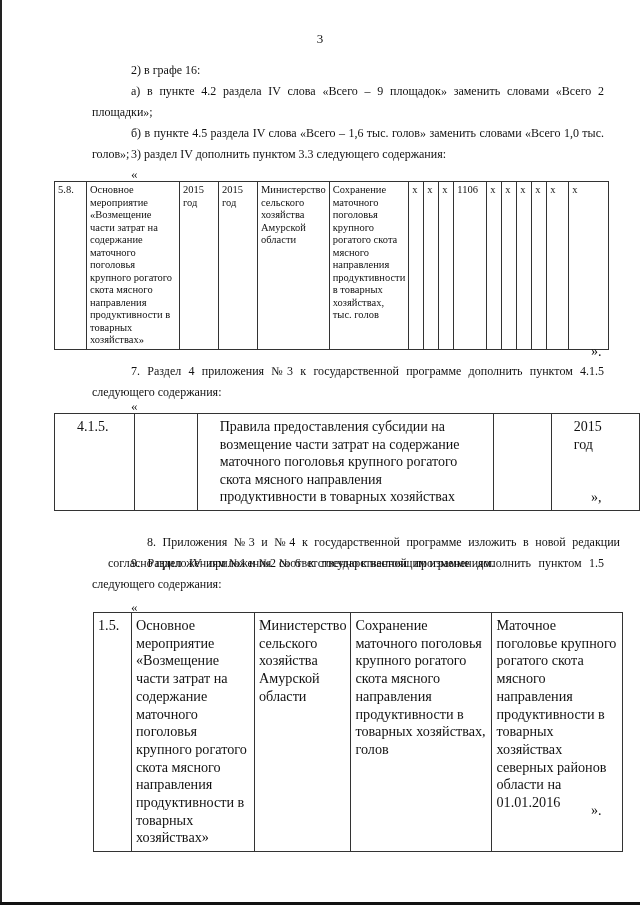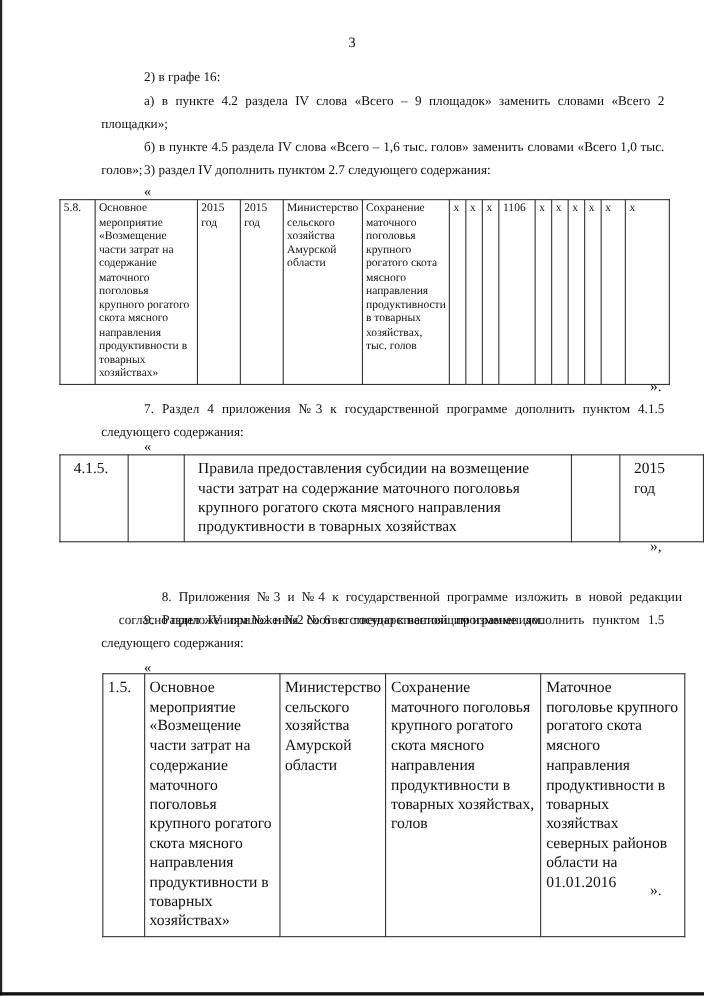--- a/index.html
+++ b/index.html
@@ -10,36 +10,36 @@
   .page-num { position: absolute; top: 31px; left: 0; width: 640px; text-align: center; font-size: 13px; }
   .para { position: absolute; left: 92px; width: 512px; font-size: 12px; line-height: 21px;
           text-align: justify; text-indent: 39px; }
   .quote { position: absolute; font-size: 13px; }
   .close-quote { position: absolute; font-size: 14px; }
   table { position: absolute; border-collapse: collapse; }
   td { border: 1.3px solid #333; vertical-align: top; padding: 2px 3px; }
   .t1 { left: 54px; top: 181px; font-size: 10.5px; line-height: 12.5px; }
   .t1 td { height: 155px; }
   .t2 { left: 54px; top: 413px; font-size: 14px; line-height: 17.5px; }
-  .t2 td { height: 68px; padding: 4px 12px; }
+  .t2 td { height: 68px; padding: 4px 22px; }
   .t3 { left: 93px; top: 612px; font-size: 14.2px; line-height: 17.7px; }
   .t3 td { height: 178px; padding: 4px 4px; }
 </style>
 </head>
 <body>
 
 <div class="page-edge-left"></div>
 <div class="page-edge-bottom"></div>
 
 <div class="page-num">3</div>
 
 <div class="para" style="top:60px;">2) в графе 16:</div>
 <div class="para" style="top:81px;">а) в пункте 4.2 раздела IV слова «Всего – 9 площадок» заменить словами «Всего 2 площадки»;</div>
 <div class="para" style="top:123px;">б) в пункте 4.5 раздела IV слова «Всего – 1,6 тыс. голов» заменить словами «Всего 1,0 тыс. голов»;</div>
-<div class="para" style="top:144px;">3) раздел IV дополнить пунктом 2.7 следующего содержания:</div>
+<div class="para" style="top:144px;">3) раздел IV дополнить пунктом 3.3 следующего содержания:</div>
 
 <div class="quote" style="left:131px; top:166px;">«</div>
 
 <table class="t1">
   <tbody>
       <tr>
     <td style="width:25px;">5.8.</td>
     <td style="width:86px;">Основное мероприятие «Возмещение части затрат на содержание маточного поголовья крупного рогатого скота мясного направления продуктивности в товарных хозяйствах»</td>
     <td style="width:32px;">2015 год</td>
     <td style="width:32px;">2015 год</td>

